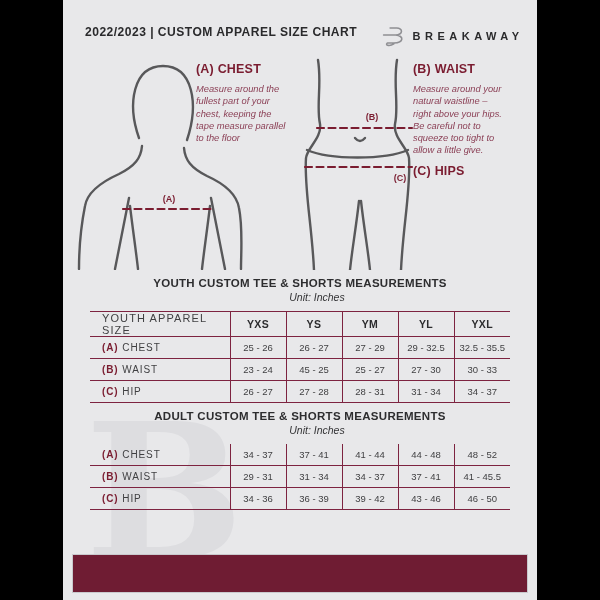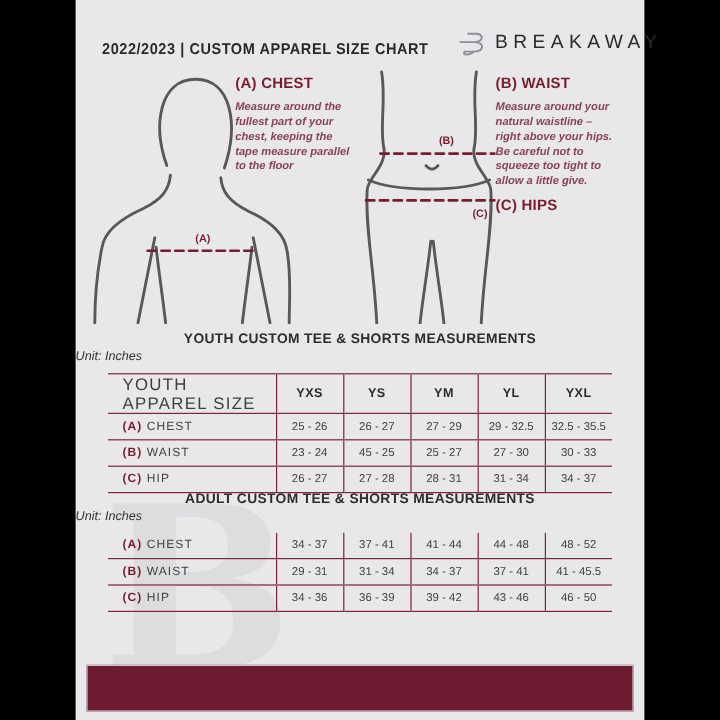--- a/index.html
+++ b/index.html
@@ -3,61 +3,61 @@
 <meta charset="utf-8">
 <style>
   * { margin:0; padding:0; box-sizing:border-box; }
   html,body { width:600px; height:600px; background:#000; overflow:hidden;
     font-family:"Liberation Sans", sans-serif; }
   .stage { position:relative; width:600px; height:600px; background:#000; }
   .page { position:absolute; left:63px; top:0; width:474px; height:600px; background:#e8e8ea; }
 
   
   .hdr { position:absolute; top:24px; left:0; width:450px; display:flex;
-    justify-content:space-between; align-items:flex-end; padding:0 22px 0 22px; }
+    justify-content:space-between; align-items:flex-start; padding:0 22px 0 22px; }
   .hdr-title { font-size:13px; font-weight:700; letter-spacing:.5px; color:#2a2a2c;
     display:inline-block; transform:scaleX(.93); transform-origin:left center; white-space:nowrap; }
   .brand { display:flex; align-items:center; gap:7px; }
-  .brand-name { font-size:16px; font-weight:400; letter-spacing:4.5px; color:#2a2a2c; }
+  .brand-name { font-size:11px; font-weight:700; letter-spacing:4.5px; color:#2a2a2c; }
 
   
   .fig { position:absolute; }
   .fig-left { left:12px; top:56px; }
   .fig-right { left:237px; top:58px; }
   .fig path, .fig line { fill:none; stroke:#58585a; stroke-width:2.4; stroke-linecap:round; }
   .fig .dash { stroke:#7a1c30; stroke-width:2.2; stroke-dasharray:7 4.5; }
   .fig text { font-size:9px; font-weight:700; fill:#7a1c30;
     font-family:"Liberation Sans", sans-serif; }
 
   
   .guide { position:absolute; }
   .guide-a { left:133px; top:62px; width:122px; }
   .guide-b { left:350px; top:62px; width:118px; }
   .guide-c { left:350px; top:164px; width:122px; }
   .guide-h { font-size:12.5px; font-weight:700; color:#7a1c30; margin-bottom:7px; letter-spacing:.2px; }
-  .guide-p { font-size:9.3px; font-style:italic; font-weight:700; color:#8c4157;
+  .guide-p { font-size:9.3px; font-style:italic; font-weight:400; color:#8c4157;
     line-height:1.32; white-space:pre-line; }
 
   
   .sec-title { position:absolute; left:0; width:474px; text-align:center;
     font-size:11.5px; font-weight:700; letter-spacing:.3px; color:#2d2d2f; z-index:2; }
-  .sec-unit { position:absolute; left:0; width:474px; text-align:left;
+  .sec-unit { position:absolute; left:17px; width:474px; text-align:center;
     font-size:10.5px; font-style:italic; font-weight:500; color:#343436; z-index:2; }
   .yt-title { top:277px; } .yt-unit { top:291px; }
   .ad-title { top:410px; } .ad-unit { top:424px; }
 
   
   table.size { position:absolute; left:27px; width:420px; border-collapse:collapse;
     table-layout:fixed; z-index:2; background:transparent; }
   .yt-table { top:311px; } .ad-table { top:444px; }
   table.size td, table.size th { border-bottom:1.5px solid #7d2340; vertical-align:middle; }
   table.size tr:first-child th { border-top:1.5px solid #7d2340; }
   table.size th:not(:first-child), table.size td:not(:first-child) { border-left:1.5px solid #7d2340; }
   table.size tr { height:22px; } table.size tr:first-child { height:21px; }
-  .col-label { text-align:left; padding-left:12px; font-size:14px; font-weight:400;
+  .col-label { text-align:left; padding-left:12px; font-size:11px; font-weight:400;
     letter-spacing:1.1px; color:#3f3f41; }
   .col-size { text-align:center; font-size:10.5px; font-weight:700; color:#2c2c2e; letter-spacing:.4px; }
   .row-label { text-align:left; padding-left:12px; font-size:10px; letter-spacing:.9px; color:#3f3f41; }
   .row-letter { color:#7a1c30; font-weight:700; }
   .val { text-align:center; font-size:9.5px; color:#3f3f41; }
 
   
   .watermark { position:absolute; left:22px; top:398px; z-index:1; font-size:188px;
     line-height:1; font-weight:700; color:#dddde0; font-family:"DejaVu Serif", serif; }
   .footer-bar { position:absolute; left:9px; top:554px; width:456px; height:39px;

